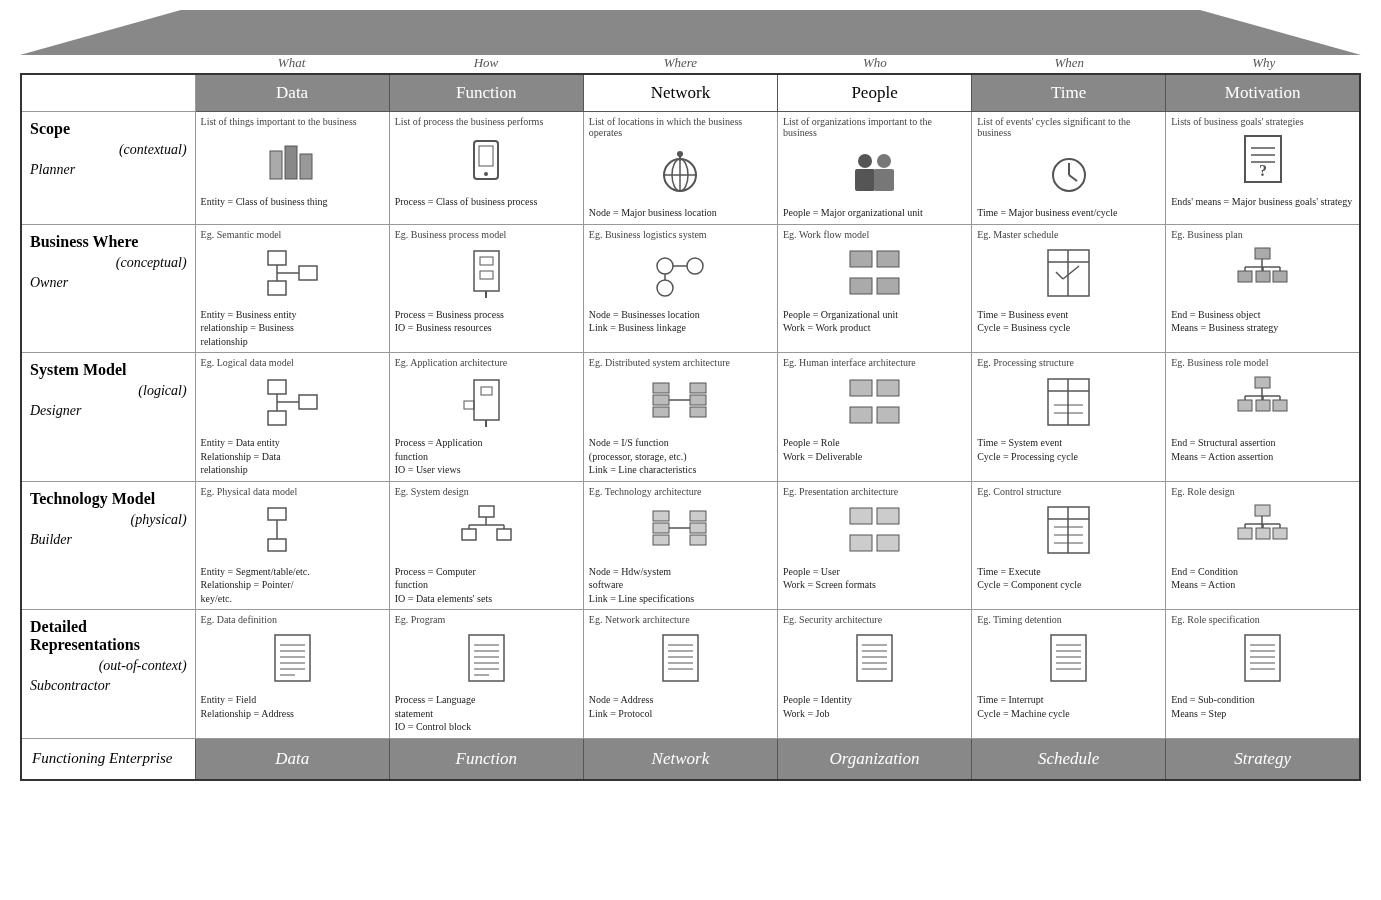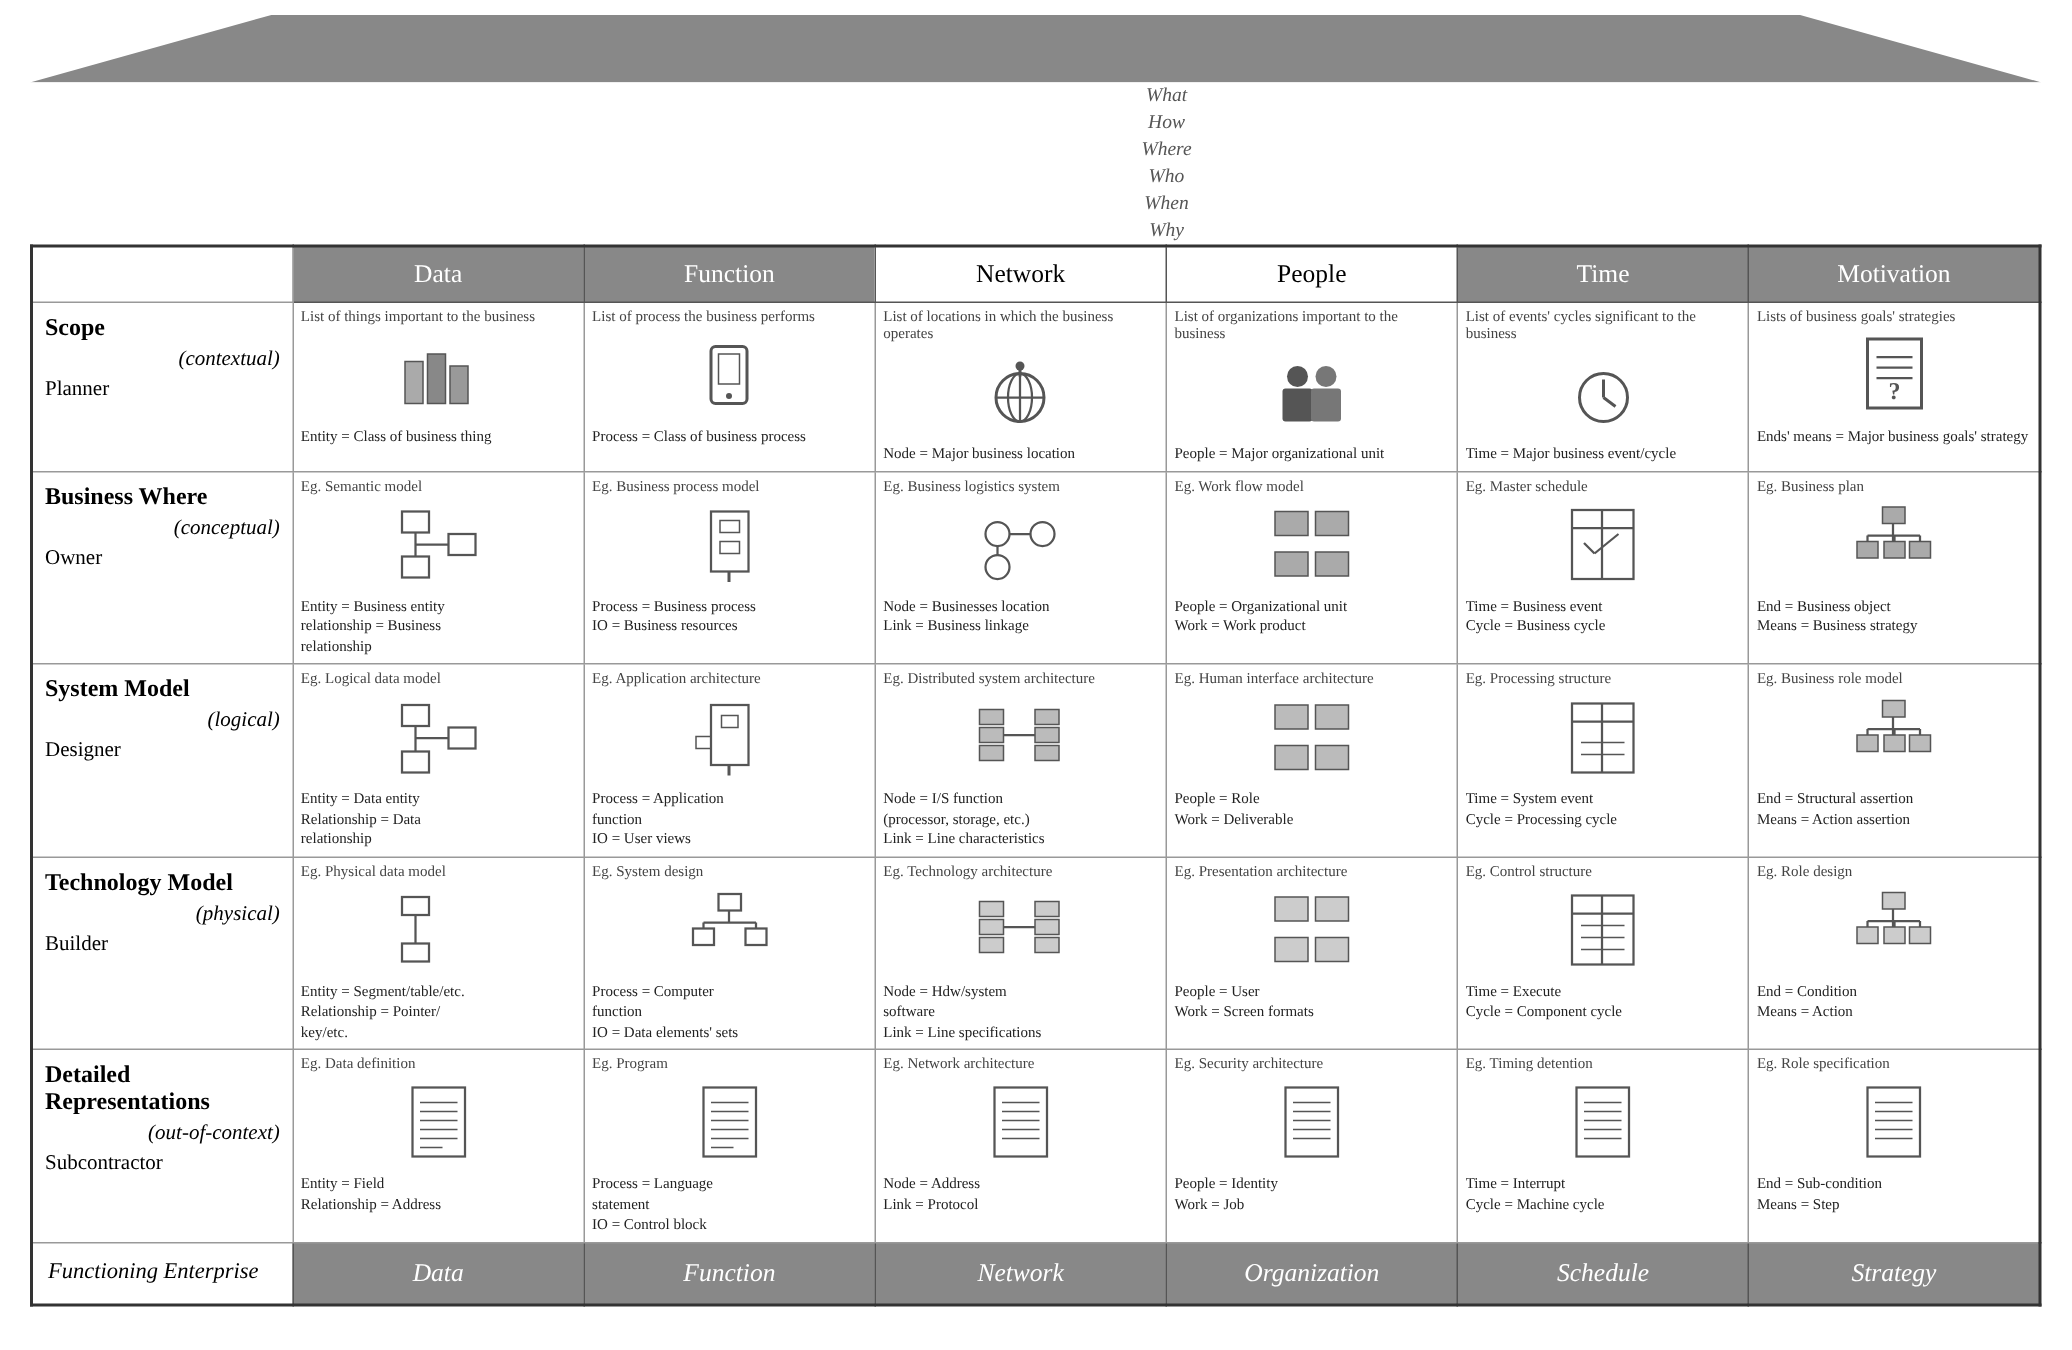--- a/index.html
+++ b/index.html
@@ -58,20 +58,21 @@
 
     .row-label-cell .row-sub {
       font-size: 14px;
       font-style: italic;
       margin-bottom: 4px;
       text-align: right;
     }
 
     .row-label-cell .row-role {
       font-size: 14px;
+      font-style: italic;
       margin-top: auto;
     }
 
     
     .data-cell {
       border: 1px solid #999;
       padding: 4px 5px;
       vertical-align: top;
       text-align: center;
       width: 14.5%;
@@ -146,21 +147,21 @@
     }
 
   </style>
 </head>
 <body>
 
 <div class="outer-wrapper">
 
   <div class="roof"></div>
 
-  <div class="header-label-row" style="display:flex; margin-left:13%; width:87%;flex-direction:column;">
+  <div class="header-label-row" style="display:flex; margin-left:13%; width:87%;">
     <div class="header-label-cell">What</div>
     <div class="header-label-cell">How</div>
     <div class="header-label-cell">Where</div>
     <div class="header-label-cell">Who</div>
     <div class="header-label-cell">When</div>
     <div class="header-label-cell">Why</div>
   </div>
 
   <table class="main-table">
 

